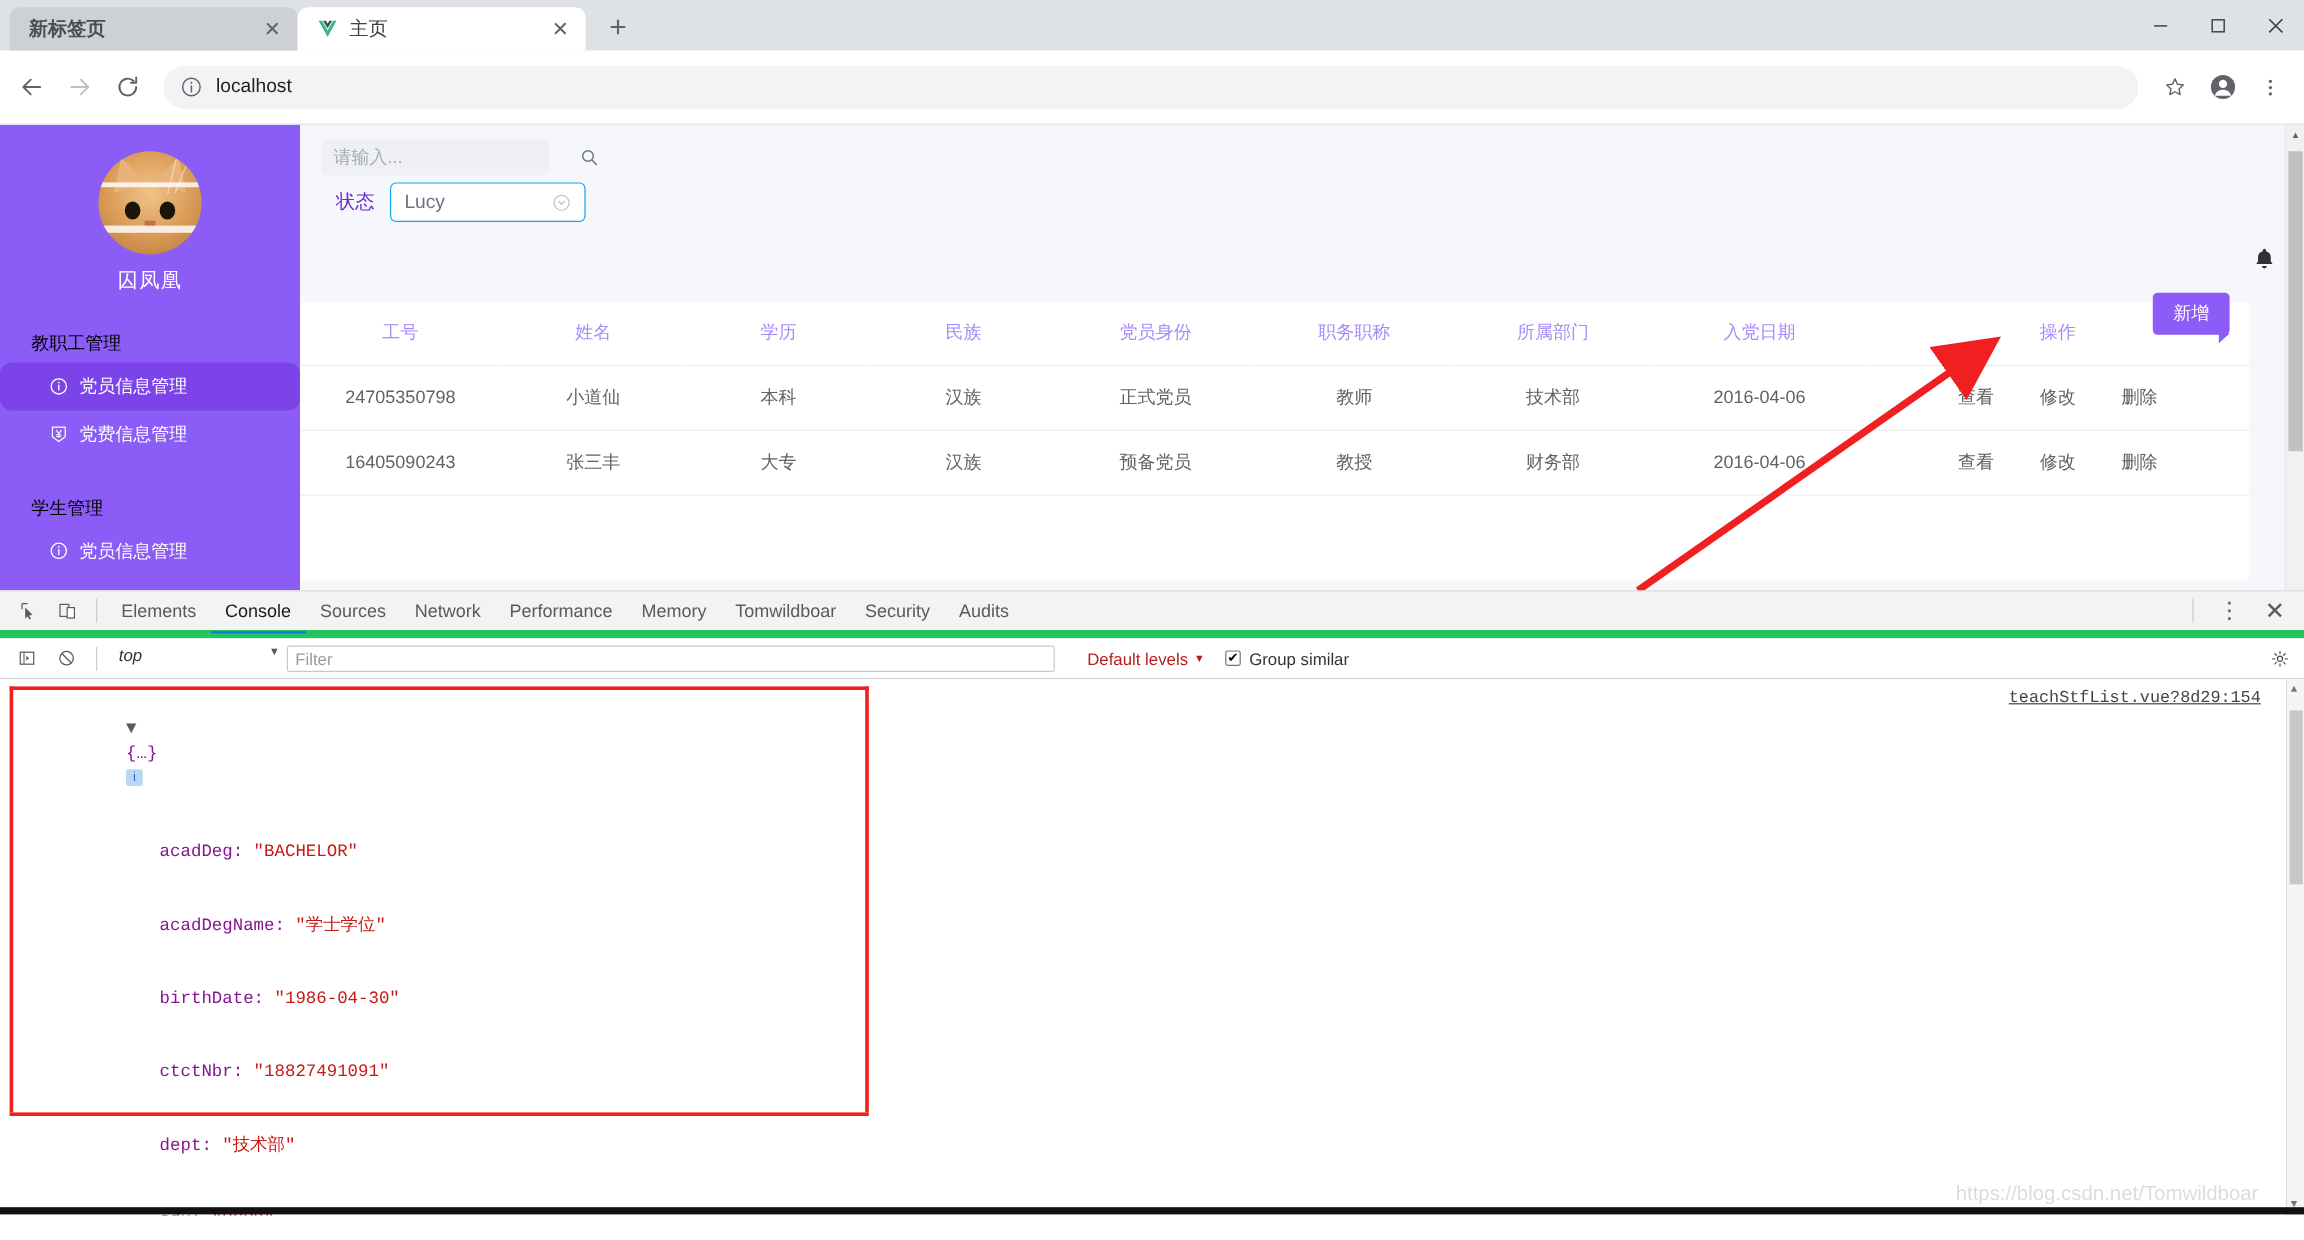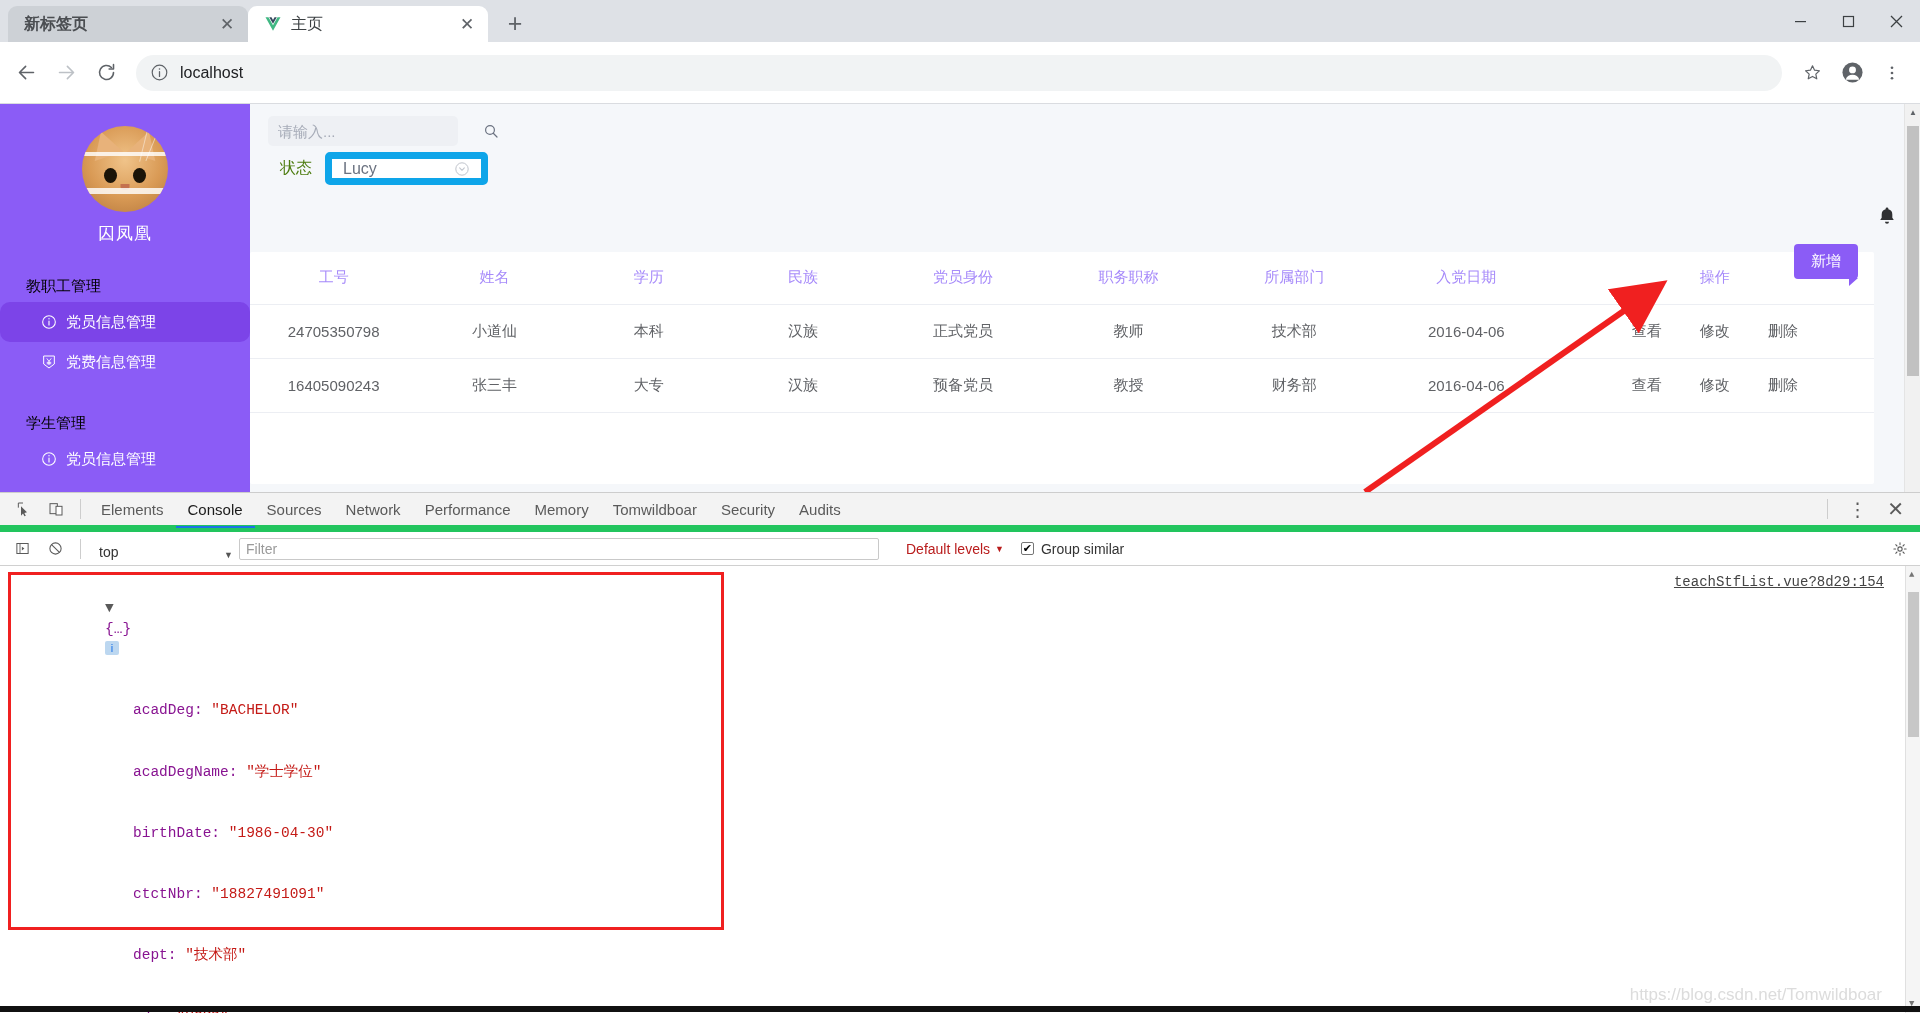--- a/index.html
+++ b/index.html
@@ -109,23 +109,23 @@
     display: flex; align-items: center; padding: 0 10px; gap: 6px;
   }
   .searchbox input {
     border: 0; outline: none; background: transparent; flex: 1;
     font-size: 15px; color: #9aa0ae; font-family: inherit;
   }
   .searchbox input::placeholder { color: #a7acb8; }
   .search-ico { color:#6b7280; flex:0 0 auto; display:flex;}
 
   .filter-row { display: flex; align-items: center; padding: 11px 0 0 30px; gap: 13px; position: relative; z-index: 5;}
-  .filter-label { font-size: 16px; color: #4d7c0f; }
+  .filter-label { font-size: 16px; color: #6d28d9; }
   .select {
-    width: 163px; height: 33px; background:#fff; border: 7px solid #0ea5e9; border-radius: 5px;
+    width: 163px; height: 33px; background:#fff; border: 1px solid #0ea5e9; border-radius: 5px;
     display: flex; align-items: center; justify-content: space-between; padding: 0 11px;
     font-size: 16px; color: #6b7280; cursor: pointer;
   }
   .select .chev { color:#c0c4cc; display:flex; }
 
   .add-btn {
     position: absolute; right: 62px; top: 140px;
     background: #8b5cf6; color: #fff; font-size: 15px;
     padding: 8px 17px; border: 0; border-radius: 4px; cursor: pointer; font-family: inherit;
     z-index: 7;
@@ -172,22 +172,22 @@
   .dt-tab.active { color: #1a1a1a; box-shadow: inset 0 -2px 0 #1a73e8; }
   .dt-right { margin-left: auto; display: flex; align-items: center; padding-right: 8px; gap: 4px; }
   .dt-dots { font-size: 19px; color:#5a5a5a; padding: 0 8px; cursor:pointer; letter-spacing:0; }
   .dt-x { font-size: 20px; color:#5a5a5a; padding: 0 8px; cursor:pointer; }
 
   .dt-filterbar {
     height: 34px; display: flex; align-items: center; gap: 0;
     border-bottom: 1px solid #d0d0d0; padding-left: 6px; background: #fff;
   }
   .ctx-select {
-    width: 150px; height: 22px; display: flex; align-items: flex-end; justify-content: space-between;
-    font-size: 14px; color: #333; padding: 0 6px 0 10px; cursor:pointer;
+    width: 150px; height: 22px; display: flex; align-items: flex-start; justify-content: space-between;
+    font-size: 14px; color: #333; padding: 0 6px 0 10px; cursor:pointer;font-style:italic;
   }
   .filter-input {
     flex: 0 0 640px; height: 22px; border: 1px solid #c9c9c9; border-radius: 2px;
     font-size: 14px; padding: 0 6px; color: #5a5a5a; outline: none; font-family: inherit; background:#fff;
   }
   .filter-input::placeholder { color: #9a9a9a; }
   .levels { margin-left: 27px; font-size: 14px; color: #b91c1c; display:flex; align-items:center; gap:5px; cursor:pointer;}
   .groupsim { margin-left: 17px; font-size: 14px; color: #333; display: flex; align-items: center; gap: 7px; cursor:pointer;}
   .chk {
     width: 13px; height: 13px; border: 1px solid #767676; border-radius: 2px; background:#fff;

